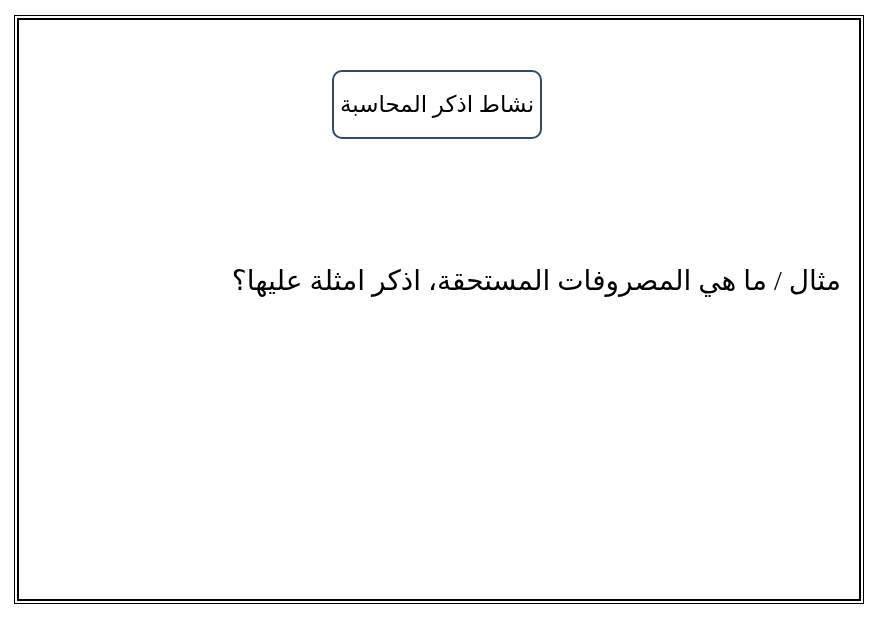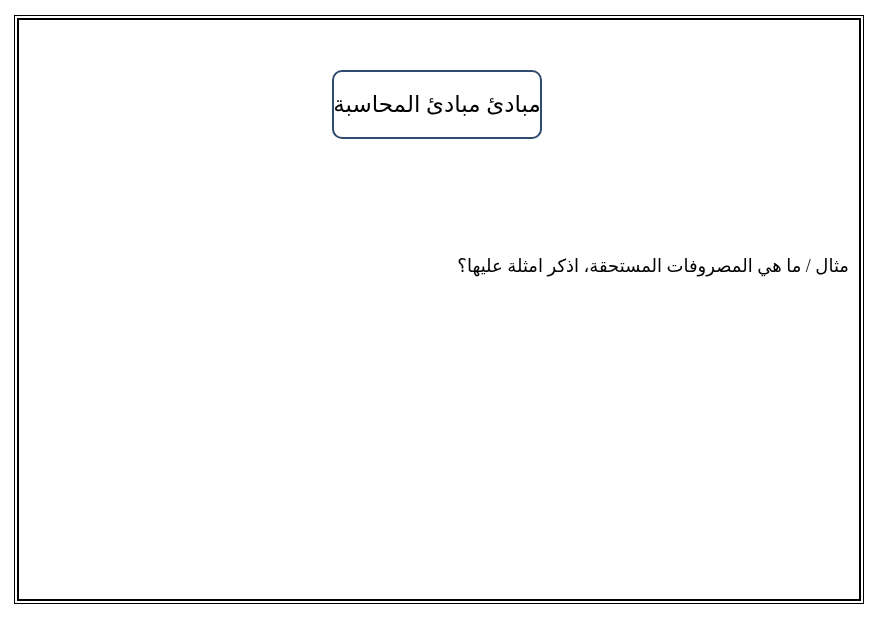--- a/index.html
+++ b/index.html
@@ -51,32 +51,32 @@
     direction: rtl;
     font-size: 23px;
     line-height: 1.2;
     white-space: nowrap;
   }
   
   .question {
     position: absolute;
     top: 251px;
     right: 27px;
-    margin: 4px;
+    margin: 12px;
     direction: rtl;
     text-align: right;
-    font-size: 18px;
+    font-size: 28px;
     line-height: 1.3;
     white-space: nowrap;
   }
 </style>
 </head>
 <body style="background: rgb(255, 255, 255);">
 
 <div class="page-border-outer" style="border-color: rgb(0, 0, 0);">
   <div class="page-border-inner" style="border-color: rgb(0, 0, 0);"></div>
 </div>
 
 <div class="title-box" style="border-color: rgb(46, 74, 110);">
-  <span style="color: rgb(0, 0, 0);">مبادئ مبادئ المحاسبة</span>
+  <span style="color: rgb(0, 0, 0);">نشاط اذكر المحاسبة</span>
 </div>
 
 <p class="question" style="color: rgb(0, 0, 0);">مثال / ما هي المصروفات المستحقة، اذكر امثلة عليها؟</p>
 
 </body></html>

